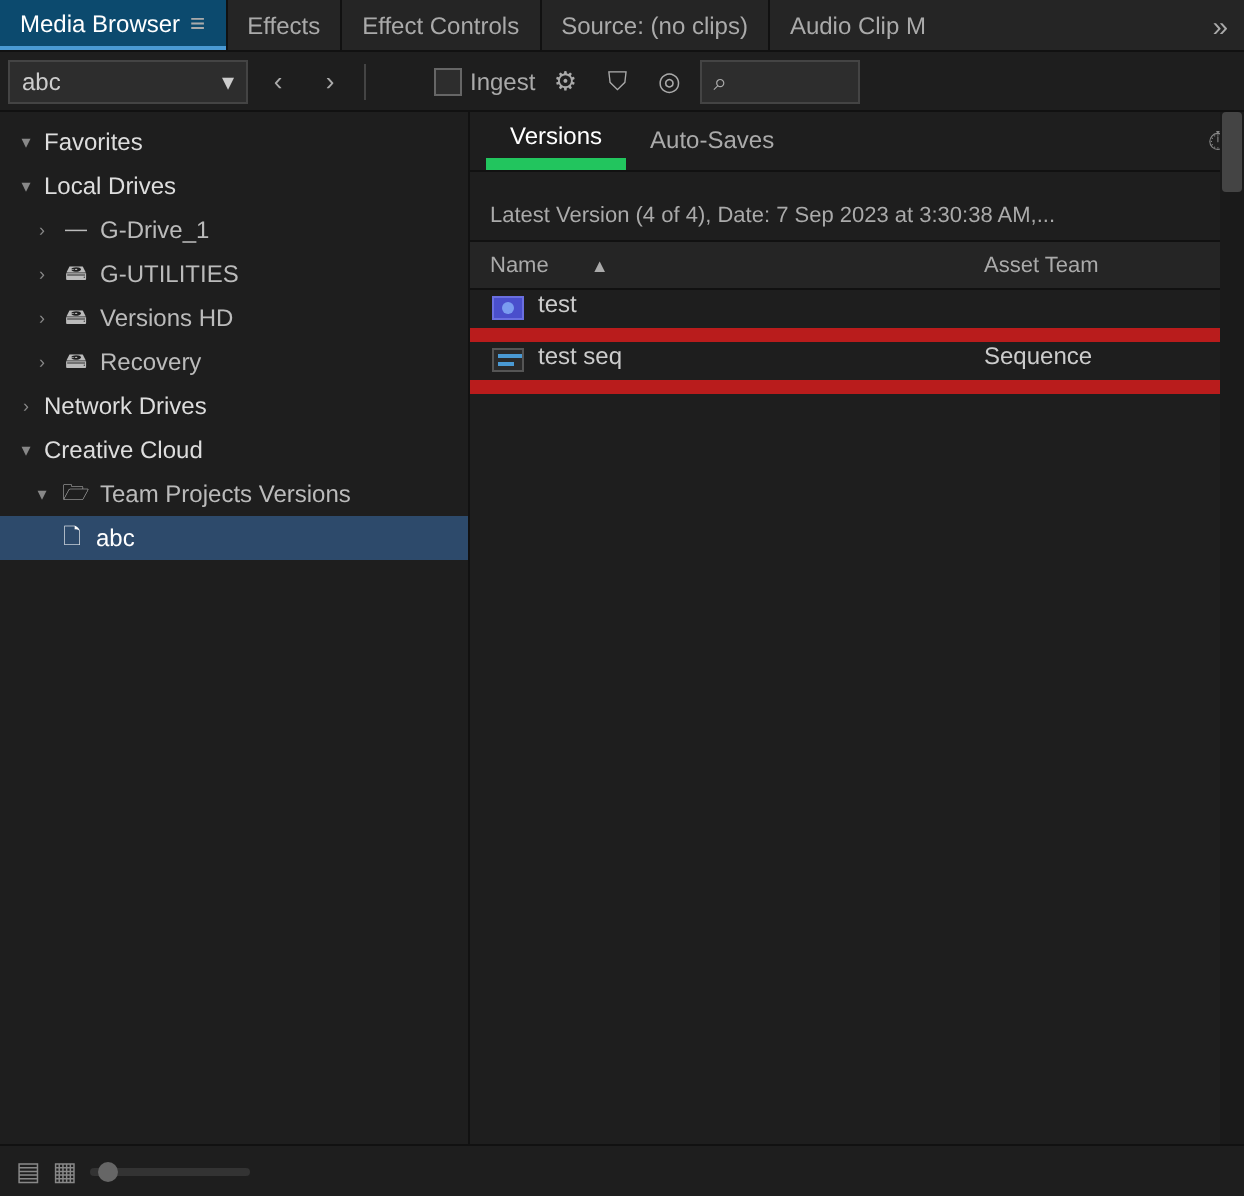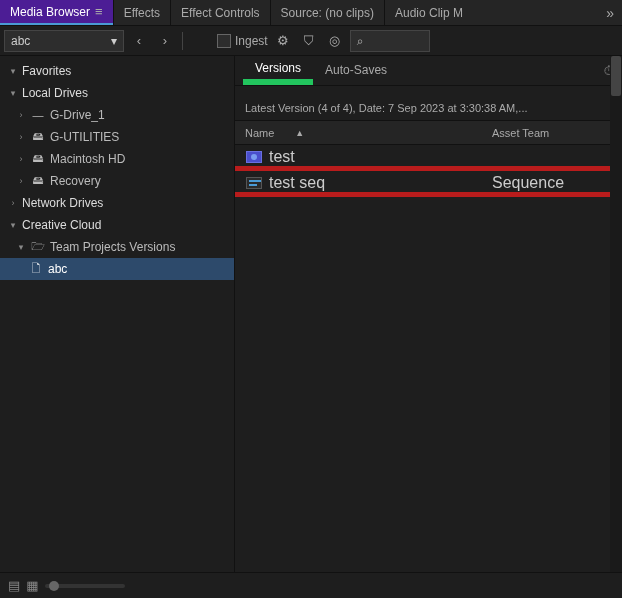--- a/index.html
+++ b/index.html
@@ -27,21 +27,21 @@
       height: 100%;
       padding: 0 10px;
       color: #aaa;
       cursor: pointer;
       gap: 5px;
       font-size: 12px;
     }
     .tab.active {
       color: #fff;
       border-bottom: 2px solid #4a9ad4;
-      background: #4c1d95;
+      background: #0c4a6e;
     }
     .tab-separator {
       width: 1px;
       height: 100%;
       background: #111;
     }
     .tab-more {
       margin-left: auto;
       padding: 0 8px;
       color: #aaa;
@@ -209,27 +209,27 @@
       border-bottom: 1px solid #111;
       padding: 0 10px;
       color: #aaa;
       font-size: 11px;
     }
     .col-name { flex: 1; display: flex; align-items: center; gap: 21px; }
     .col-asset { width: 120px; }
     .table-body { flex: 1; overflow-y: auto; }
     .table-row {
       display: flex;
-      align-items: flex-end;
+      align-items: flex-start;
       height: 26px;
       padding: 0 10px;
-      border-bottom: 5px solid #b91c1c;
+      border-bottom: 7px solid #b91c1c;
       cursor: pointer;
       color: #ccc;
-      font-size: 16px;
+      font-size: 12px;
     }
     .row-icon {
       width: 18px;
       height: 18px;
       margin-right: 6px;
       display: flex; align-items: center; justify-content: center;
     }
 
     
     .right-scrollbar {
@@ -349,21 +349,21 @@
 
     <div class="tree-item indent-1">
       <span class="chevron">›</span>
       <span class="tree-icon" style="font-size:11px;">🖴</span>
       <span>G-UTILITIES</span>
     </div>
 
     <div class="tree-item indent-1">
       <span class="chevron">›</span>
       <span class="tree-icon" style="font-size:11px;">🖴</span>
-      <span>Macintosh HD</span>
+      <span>Versions HD</span>
     </div>
 
     <div class="tree-item indent-1">
       <span class="chevron">›</span>
       <span class="tree-icon" style="font-size:11px;">🖴</span>
       <span>Recovery</span>
     </div>
 
     <div class="tree-item section-header">
       <span class="chevron">›</span>

